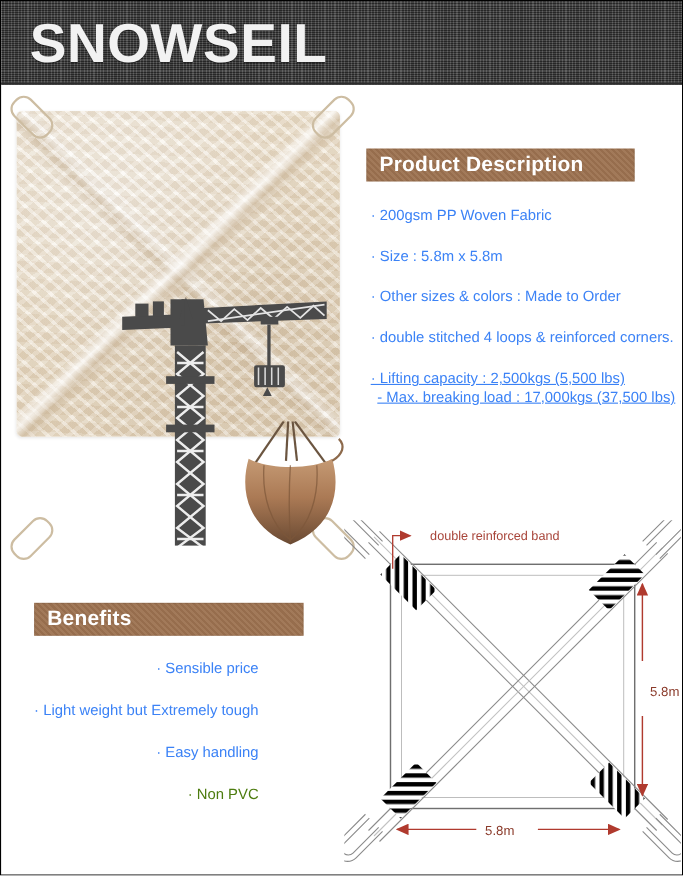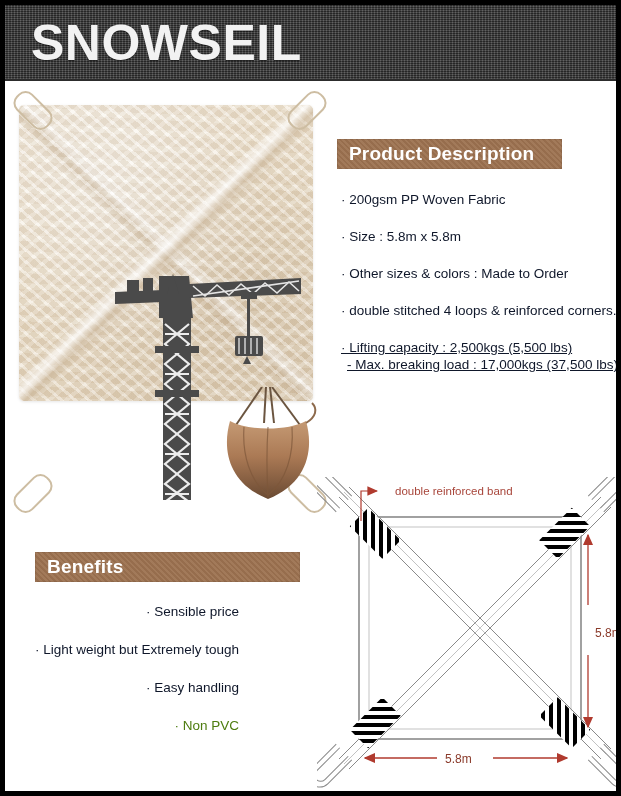--- a/index.html
+++ b/index.html
@@ -10,21 +10,21 @@
   body {
     font-family: "Liberation Sans", sans-serif;
   }
   #page {
     position: relative;
     width: 621px;
     height: 796px;
     background: #ffffff;
     overflow: hidden;
     box-sizing: border-box;
-    border: 5px solid #000000;
+    border: 1px solid #000000;
   }
 
   
   .banner {
     position: absolute;
     left: 0; top: 0;
     width: 621px;
     height: 76px;
     background-color: #3b3b3b;
     background-image:
@@ -65,32 +65,32 @@
     left: 12px;
     top: 0;
     line-height: 30px;
     color: #ffffff;
     font-size: 19px;
     font-weight: 600;
     white-space: nowrap;
     letter-spacing: 0.2px;
   }
 
-  #desc-bar { left: 332px; top: 134px; width: 225px; height: 30px; }
-  #benefits-bar { left: 30px; top: 547px; width: 265px; height: 30px; }
+  #desc-bar { left: 332px; top: 134px; width: 244px; height: 30px; }
+  #benefits-bar { left: 30px; top: 547px; width: 245px; height: 30px; }
 
   
   .bullet-list {
     position: absolute;
     margin: 0;
     padding: 0;
     list-style: none;
   }
   .bullet-list li {
-    color: #0f172a;
+    color: #3b82f6;
     font-size: 13.5px;
     line-height: 17px;
     white-space: nowrap;
   }
   #desc-list { left: 336px; top: 186px; }
   #desc-list li { margin-bottom: 20px; }
   #desc-list li.tight { margin-bottom: 0; text-decoration: underline; }
   .subline {
     display: block;
     padding-left: 6px;

